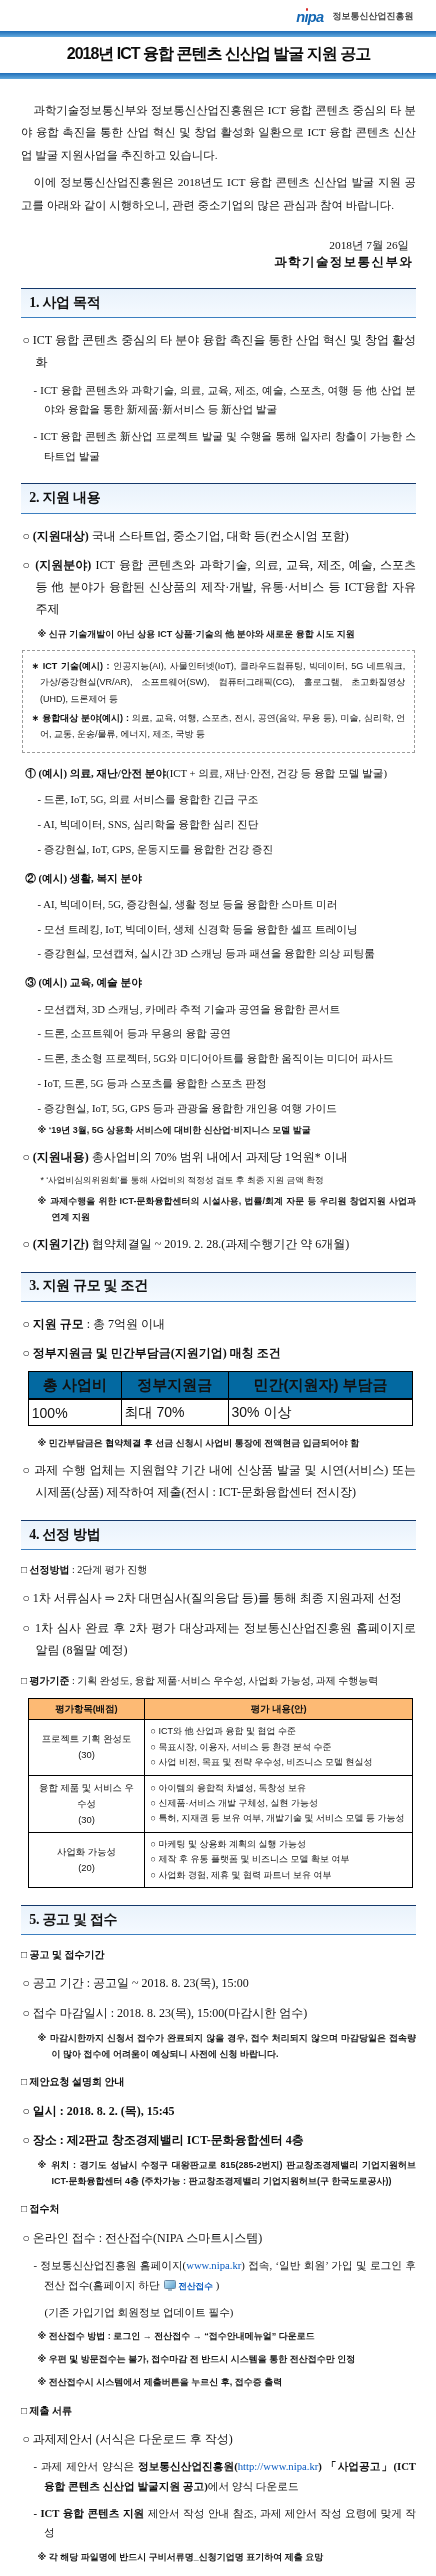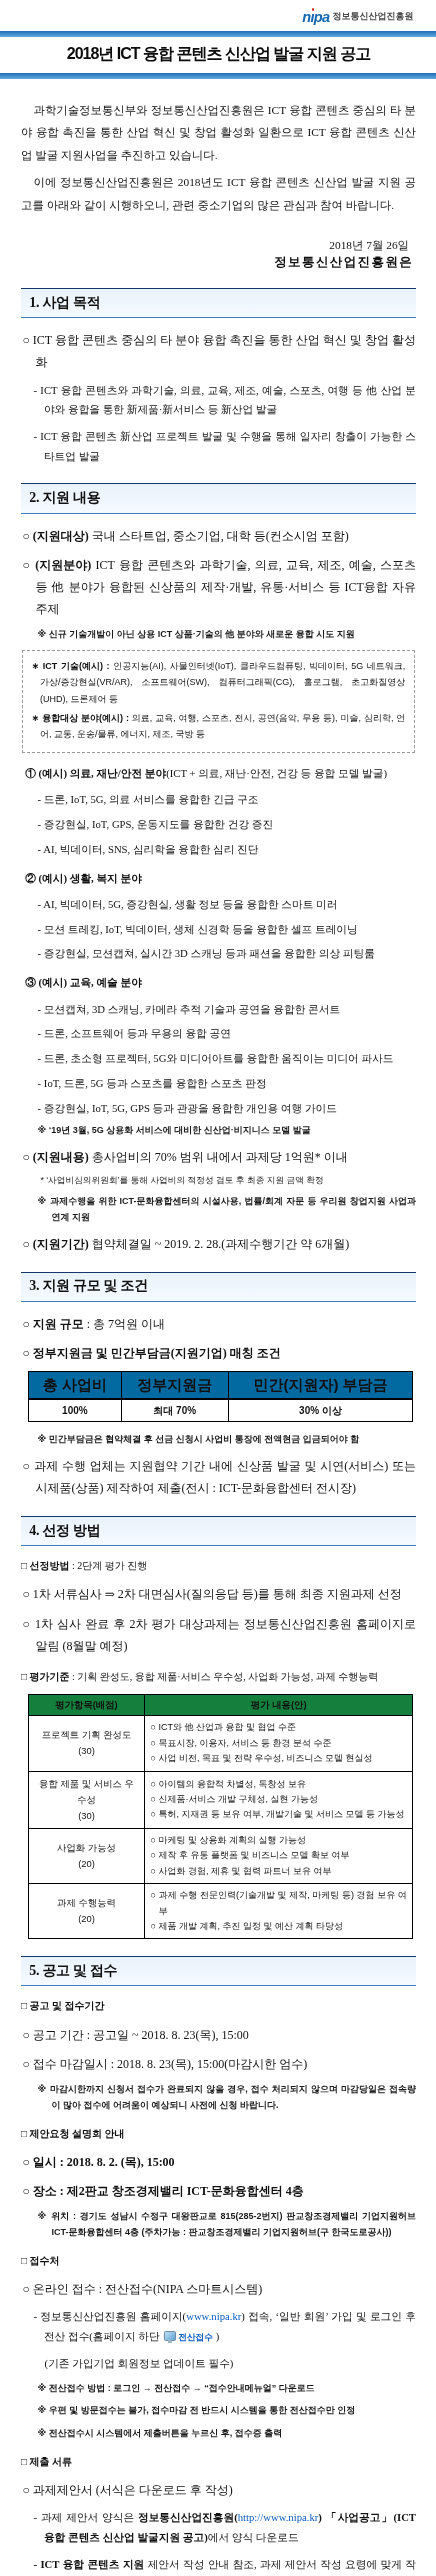--- a/index.html
+++ b/index.html
@@ -1,20 +1,20 @@
 <!DOCTYPE html>
 <html lang="ko" style="font-size:11px"><head>
 <meta charset="utf-8">
 <style>
   html,body{margin:0;padding:0;background:#fff;}
   .page{width:437px;min-height:2576px;margin:0 auto;background:#fff;
         font-family:"Liberation Serif","DejaVu Serif",serif;color:#111;box-sizing:border-box;}
   .content{padding:0 21px;margin-top:20px;}
   
-  .hdr-logo{display:flex;justify-content:flex-end;align-items:center;gap:3px;padding:9.7px 23.6px 4.2px 0;}
+  .hdr-logo{display:flex;justify-content:flex-end;align-items:center;gap:9px;padding:9.7px 23.6px 4.2px 0;}
   .nipa-word{font-family:"Liberation Sans","DejaVu Sans",sans-serif;font-weight:bold;font-style:italic;
              color:#1467b3;letter-spacing:-0.7px;line-height:1;}
   .hdr-logo .nipa-word{font-size:14.6px;}
   .iwrap{position:relative;display:inline-block;}
   .idot{position:absolute;left:0.08em;top:-0.14em;width:0.2em;height:0.2em;background:#d92b2b;border-radius:50%;}
   .hdr-org{font-family:"Liberation Sans","DejaVu Sans",sans-serif;font-size:9px;font-weight:bold;color:#4a4a4a;}
   
   .title-banner{margin:2.8px 0 14px;}
   .bar{height:5.5px;background:linear-gradient(180deg,#1d6db8,#62a9dd);}
   .title-banner h1{margin:0;padding:7px 4.2px 8.3px;text-align:center;
@@ -44,23 +44,23 @@
   
   .dashed{border:1.1px dashed #9a9a9a;padding:7px 8.3px;margin:2.8px 1.4px 11px;}
   .dashed .bx{font-family:"Liberation Sans","DejaVu Sans",sans-serif;font-size:9px;line-height:1.8;
         text-align:justify;margin:0 0 2.8px;padding-left:8.3px;text-indent:-8.3px;}
   
   table{border-collapse:collapse;width:calc(100% - 9.7px);margin:4.2px 0 9.7px 7px;
         font-family:"Liberation Sans","DejaVu Sans",sans-serif;}
   .match-tbl{margin-top:7px;}
   .match-tbl th{background:#0369a1;font-size:15px;font-weight:bold;padding:3.5px 2.8px;
         border-top:1.4px solid #000;border-bottom:2.1px double #000;border-left:0.7px solid #000;border-right:0.7px solid #000;}
-  .match-tbl td{font-size:10px;text-align:center;padding:3.5px 2.8px;border-bottom:1.4px solid #000;
-        border-left:0.7px solid #000;border-right:0.7px solid #000;font-weight:bold;}
-  .eval-tbl th{background:#15803d;font-size:9.4px;font-weight:bold;padding:3.5px 2.8px;
+  .match-tbl td{font-size:14px;text-align:left;padding:3.5px 2.8px;border-bottom:1.4px solid #000;
+        border-left:0.7px solid #000;border-right:0.7px solid #000;}
+  .eval-tbl th{background:#fdba74;font-size:9.4px;font-weight:bold;padding:3.5px 2.8px;
         border-top:1.4px solid #000;border-bottom:1.4px solid #000;border-left:0.7px solid #000;border-right:0.7px solid #000;}
   .eval-tbl td{font-size:9px;padding:4.2px 5.5px;border:0.7px solid #000;vertical-align:middle;line-height:1.7;}
   .eval-tbl td.ec1{text-align:center;width:104px;font-size:9.4px;}
   .eval-tbl tr:last-child td{border-bottom:1.4px solid #000;}
   .eval-tbl .ei{padding-left:8.3px;text-indent:-8.3px;text-align:justify;}
   
   .pc-icon{display:inline-block;width:10.4px;height:7.6px;background:linear-gradient(135deg,#bfe2f5,#5fa3d0);
         border:0.7px solid #6b8aa5;border-radius:1.4px;vertical-align:-0.7px;position:relative;margin:0 2.1px 0 1.4px;}
   .pc-icon::after{content:"";position:absolute;left:2.8px;bottom:-2.8px;width:4.9px;height:2.1px;background:#9fb6c6;}
   .ereg{font-family:"Liberation Sans","DejaVu Sans",sans-serif;font-size:8.7px;font-weight:bold;color:#0b5cc0;cursor:pointer;}
@@ -80,21 +80,21 @@
     <h1>2018년 ICT 융합 콘텐츠 신산업 발굴 지원 공고</h1>
     <div class="bar"></div>
   </div>
 
   <div class="content">
 
     <div class="intro">
       <p>과학기술정보통신부와 정보통신산업진흥원은  ICT 융합 콘텐츠 중심의 타 분야 융합 촉진을 통한 산업 혁신 및 창업 활성화 일환으로 ICT 융합 콘텐츠 신산업 발굴 지원사업을 추진하고 있습니다.</p>
       <p>이에 정보통신산업진흥원은 2018년도  ICT 융합 콘텐츠 신산업 발굴 지원 공고를 아래와 같이 시행하오니, 관련 중소기업의 많은 관심과 참여 바랍니다.</p>
       <div class="date">2018년 7월 26일</div>
-      <div class="signer">정보통신산업진흥원은</div>
+      <div class="signer">과학기술정보통신부와</div>
     </div>
 
     <div class="sec-h">1. 사업 목적</div>
     <div>
       <div class="o">○ ICT 융합 콘텐츠 중심의 타 분야 융합 촉진을 통한 산업 혁신 및 창업 활성화</div>
       <div class="d1">- ICT 융합 콘텐츠와 과학기술, 의료, 교육, 제조, 예술, 스포츠, 여행 등 他 산업 분야와 융합을 통한 新제품·新서비스 등 新산업 발굴</div>
       <div class="d1">- ICT 융합 콘텐츠 新산업 프로젝트 발굴 및 수행을 통해 일자리 창출이 가능한 스타트업 발굴</div>
     </div>
 
     <div class="sec-h">2. 지원 내용</div>
@@ -103,22 +103,22 @@
       <div class="o"><span class="b">○ (지원분야)</span><span> ICT 융합 콘텐츠와 과학기술, 의료, 교육, 제조, 예술, 스포츠 등 他 분야가 융합된 신상품의 제작·개발, 유통·서비스 등 ICT융합 자유 주제</span></div>
       <div class="note">※ 신규 기술개발이 아닌 상용 ICT 상품·기술의 他 분야와 새로운 융합 시도 지원</div>
 
       <div class="dashed">
         <div class="bx"><span class="b">∗ ICT 기술(예시) : </span><span>인공지능(AI), 사물인터넷(IoT), 클라우드컴퓨팅, 빅데이터, 5G 네트워크, 가상/증강현실(VR/AR), 소프트웨어(SW), 컴퓨터그래픽(CG), 홀로그램, 초고화질영상(UHD), 드론제어 등</span></div>
         <div class="bx"><span class="b">∗ 융합대상 분야(예시) : </span><span>의료, 교육, 여행, 스포츠, 전시, 공연(음악, 무용 등), 미술, 심리학, 언어, 교통, 운송/물류, 에너지, 제조, 국방 등</span></div>
       </div>
 
       <div class="exh"><span class="b">① (예시) 의료, 재난/안전 분야</span><span>(ICT + 의료, 재난·안전, 건강 등 융합 모델 발굴)</span></div>
       <div class="exi">- 드론, IoT, 5G, 의료 서비스를 융합한 긴급 구조</div>
+      <div class="exi">- AI, 빅데이터, SNS, 심리학을 융합한 심리 진단</div>
       <div class="exi">- 증강현실, IoT, GPS, 운동지도를 융합한 건강 증진</div>
-      <div class="exi">- AI, 빅데이터, SNS, 심리학을 융합한 심리 진단</div>
 
       <div class="exh"><span class="b">② (예시) 생활, 복지 분야</span></div>
       <div class="exi">- AI, 빅데이터, 5G, 증강현실, 생활 정보 등을 융합한 스마트 미러</div>
       <div class="exi">- 모션 트레킹, IoT, 빅데이터, 생체 신경학 등을 융합한 셀프 트레이닝</div>
       <div class="exi">- 증강현실, 모션캡쳐, 실시간 3D 스캐닝 등과 패션을 융합한 의상 피팅룸</div>
 
       <div class="exh"><span class="b">③ (예시) 교육, 예술 분야</span></div>
       <div class="exi">- 모션캡쳐, 3D 스캐닝, 카메라 추적 기술과 공연을 융합한 콘서트</div>
       <div class="exi">- 드론, 소프트웨어 등과 무용의 융합 공연</div>
       <div class="exi">- 드론, 초소형 프로젝터, 5G와 미디어아트를 융합한 움직이는 미디어 파사드</div>
@@ -200,43 +200,33 @@
             <td class="ec1">
               <div>사업화 가능성</div>
                 <div>(20)</div>
             </td>
             <td>
               <div class="ei">○ 마케팅 및 상용화 계획의 실행 가능성</div>
               <div class="ei">○ 제작 후 유통 플랫폼 및 비즈니스 모델 확보 여부</div>
               <div class="ei">○ 사업화 경험, 제휴 및 협력 파트너 보유 여부</div>
             </td>
           </tr>
-          <tr>
-            <td class="ec1">
-              <div>과제 수행능력</div>
-                <div>(20)</div>
-            </td>
-            <td>
-              <div class="ei">○ 과제 수행 전문인력(기술개발 및 제작, 마케팅 등) 경험 보유 여부</div>
-              <div class="ei">○ 제품 개발 계획, 추진 일정 및 예산 계획 타당성</div>
-            </td>
-          </tr>
         </tbody>
       </table>
     </div>
 
     <div class="sec-h">5. 공고 및 접수</div>
     <div>
       <div class="sq b">□ 공고 및 접수기간</div>
       <div class="o">○ 공고 기간 : 공고일 ~ 2018. 8. 23(목), 15:00</div>
       <div class="o">○ 접수 마감일시 : 2018. 8. 23(목), 15:00(마감시한 엄수)</div>
       <div class="note">※ 마감시한까지 신청서 접수가 완료되지 않을 경우, 접수 처리되지 않으며 마감당일은 접속량이 많아 접수에 어려움이 예상되니 사전에 신청 바랍니다.</div>
 
       <div class="sq b">□ 제안요청 설명회 안내</div>
-      <div class="o b">○ 일시 : 2018. 8. 2. (목), 15:00</div>
+      <div class="o b">○ 일시 : 2018. 8. 2. (목), 15:45</div>
       <div class="o b">○ 장소 : 제2판교 창조경제밸리 ICT-문화융합센터 4층</div>
       <div class="note">※ 위치 : 경기도 성남시 수정구 대왕판교로 815(285-2번지) 판교창조경제밸리 기업지원허브 ICT-문화융합센터 4층 (주차가능 : 판교창조경제밸리 기업지원허브(구 한국도로공사))</div>
 
       <div class="sq b">□ 접수처</div>
       <div class="o">○ 온라인 접수 : 전산접수(NIPA 스마트시스템)</div>
       <div class="d1">
         <span>- 정보통신산업진흥원 홈페이지(</span><a class="link">www.nipa.kr</a><span>) 접속, ‘일반 회원’ 가입 및 로그인 후 전산 접수(홈페이지 하단 </span><span class="pc-icon"></span><span class="ereg">전산접수</span><span> )</span>
       </div>
       <div class="d1 cont">(기존 가입기업 회원정보 업데이트 필수)</div>
       <div class="note">※ 전산접수 방법 : 로그인 → 전산접수 → “접수안내메뉴얼” 다운로드</div>

